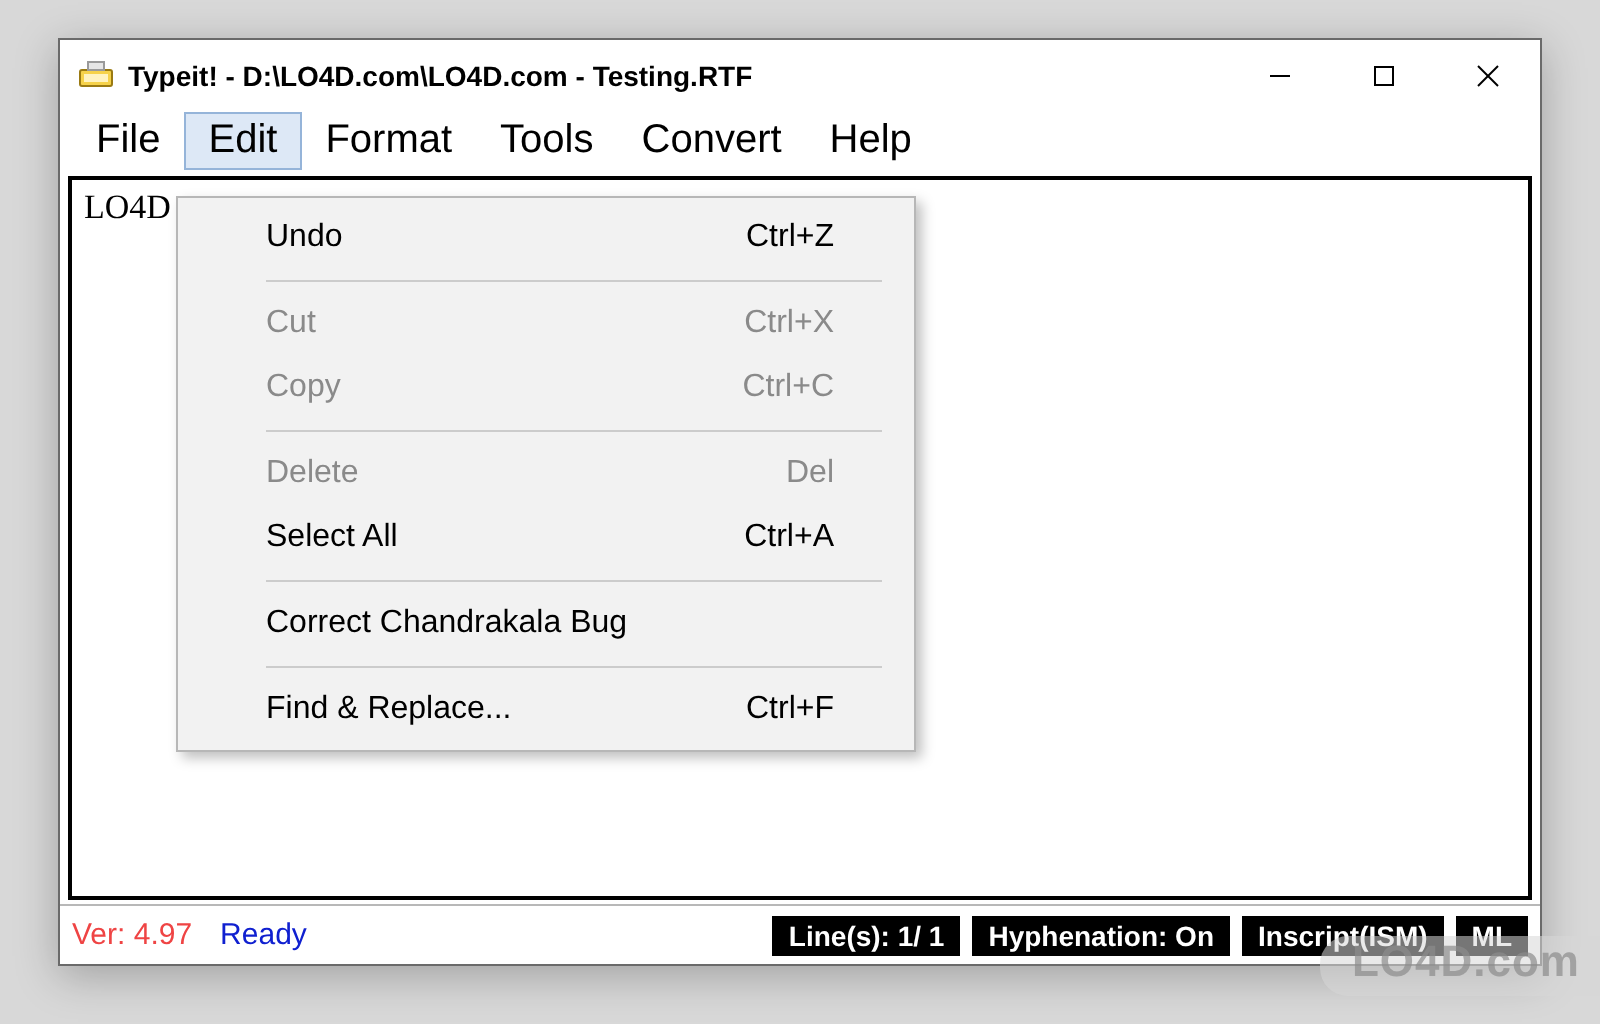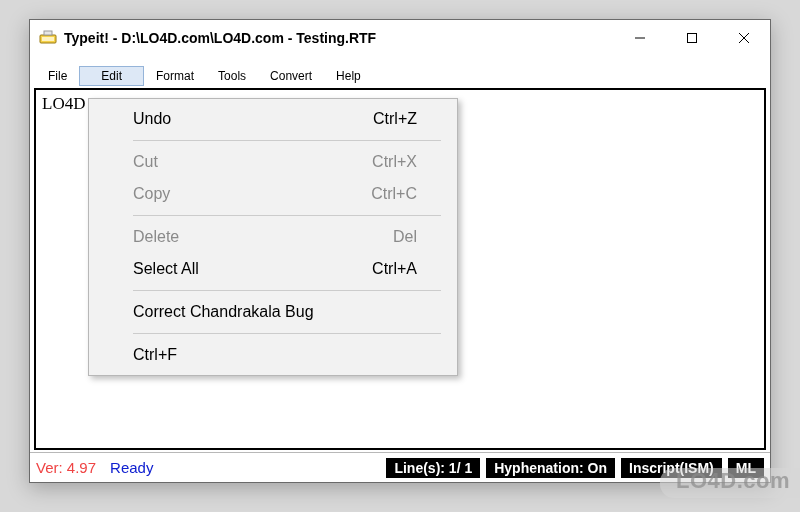--- a/index.html
+++ b/index.html
@@ -39,33 +39,33 @@
   .win-controls { display: flex; height: 100%; }
   .win-btn {
     width: 52px; height: 100%;
     display:flex;align-items:center;justify-content:center;
     font-size: 14px; color:#000;
   }
   .win-btn svg { stroke:#000; stroke-width:1; fill:none; }
   .menubar {
     height: 30px;
     display:flex;
-    align-items:flex-end;
+    align-items:flex-start;
     padding: 0 6px;
-    font-size: 12px;
+    font-size: 20px;
     color:#000;
   }
   .menubar .menu-item {
     padding: 3px 12px;
     cursor: default;
   }
   .menubar .menu-item.active {
     background:#dde8f6;
     border:1px solid #95b4d9;
-    padding:2px 21px;
+    padding:2px 11px;
   }
   .editor-wrap {
     flex:1;
     padding: 2px 4px 2px 4px;
     position:relative;
   }
   .editor {
     width: 100%;
     height: 100%;
     border: 2px solid #000;
@@ -221,17 +221,18 @@
     <span class="label">Select All</span>
     <span class="shortcut">Ctrl+A</span>
   </div>
   <div class="sep"></div>
   <div class="row">
     <span class="label">Correct Chandrakala Bug</span>
     <span class="shortcut"></span>
   </div>
   <div class="sep"></div>
   <div class="row">
+    <span class="label">Find &amp; Replace...</span>
     <span class="shortcut">Ctrl+F</span>
   </div>
 </div>
 
 <div class="watermark">LO4D.com</div>
 
 </body></html>

